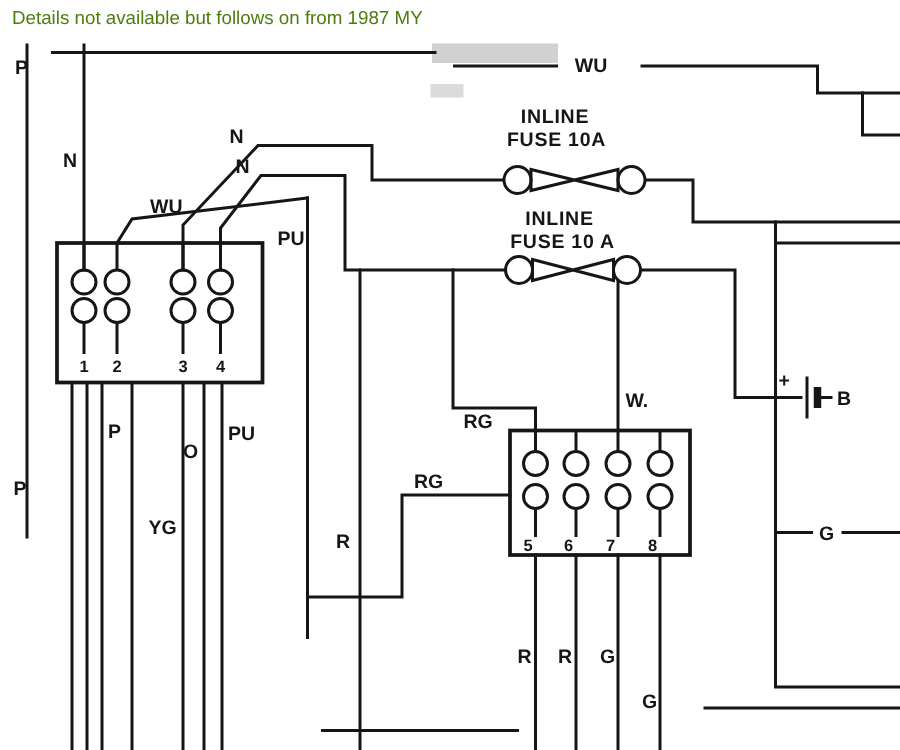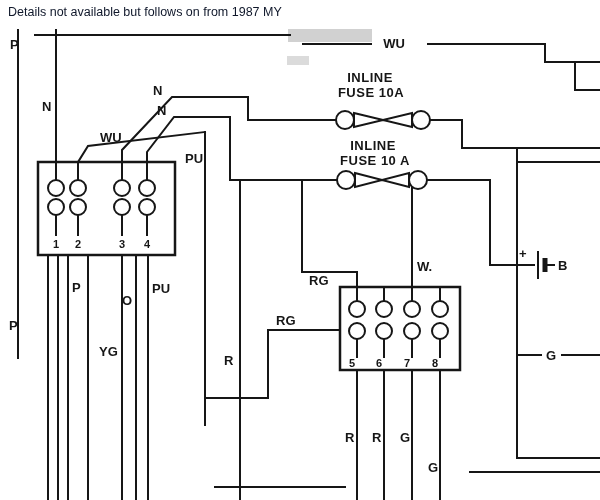--- a/index.html
+++ b/index.html
@@ -2,21 +2,21 @@
 <html><head>
 <meta charset="utf-8">
 <style>
   html,body { margin:0; padding:0; background:#ffffff; }
   #screen {
     position:relative; width:600px; height:500px; background:#ffffff;
     overflow:hidden; font-family:"Liberation Sans", sans-serif;
   }
   .title {
     position:absolute; top:5px; left:8px;
-    font:400 12.5px "Liberation Sans", sans-serif; color:#0f172a;
+    font:400 12.5px "Liberation Sans", sans-serif; color:#4d7c0f;
   }
   svg { position:absolute; top:0; left:0; }
   .lbl  { font:700 13px "Liberation Sans", sans-serif; fill:#161616; }
   .pin  { font:700 11px "Liberation Sans", sans-serif; fill:#161616; }
   .fuse-lbl { font:700 13px "Liberation Sans", sans-serif; letter-spacing:.5px; fill:#161616; }
 </style>
 </head>
 <body>
 
 <div id="screen">

